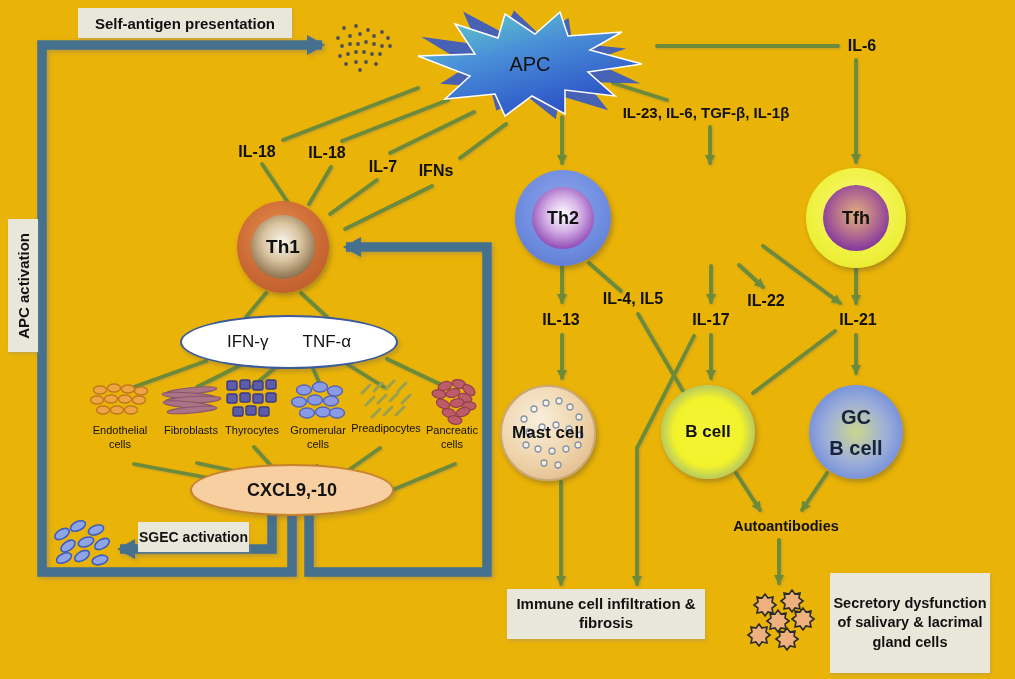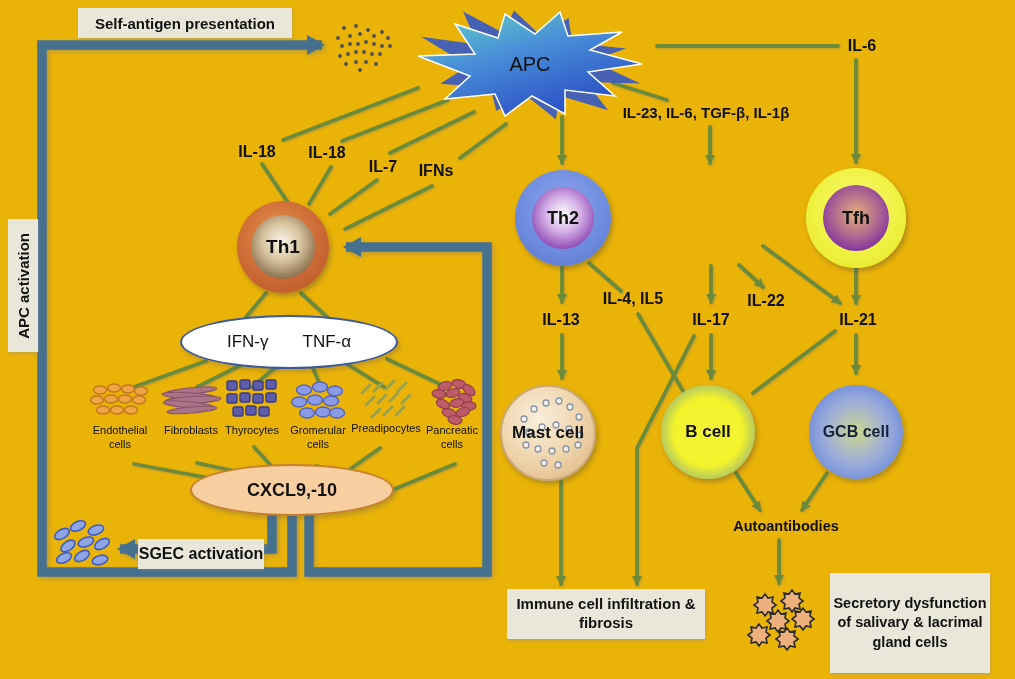--- a/index.html
+++ b/index.html
@@ -36,34 +36,34 @@
   .tfh{left:806px;top:168px;width:100px;height:100px;
        background:radial-gradient(circle at 50% 42%,#f8f87c 0%,#f0f243 55%,#e3e51e 100%);}
   .tfh .inner{width:66px;height:66px;font-size:18px;
        background:radial-gradient(circle at 50% 44%,#dfb07c 0%,#b06890 45%,#7a2da2 80%,#581e80 100%);}
   .mast{left:500px;top:385px;width:96px;height:96px;border:2px solid #c9a87c;box-sizing:border-box;
        background:radial-gradient(circle at 40% 35%,#f9efdc 0%,#eed2a8 55%,#ddb07e 100%);font-size:17px;}
   .mast svg{position:absolute;left:0;top:0;}
   .mast span{position:relative;z-index:1;}
   .bcell{left:661px;top:385px;width:94px;height:94px;font-size:17px;
        background:radial-gradient(circle,#f4f435 0%,#f2f22c 52%,#b9cc5e 70%,#7590da 88%,#5a78d0 100%);}
-  .gcb{left:809px;top:385px;width:94px;height:94px;flex-direction:row;font-size:16px;line-height:1.1;
+  .gcb{left:809px;top:385px;width:94px;height:94px;flex-direction:column;font-size:20px;line-height:1.1;
        background:radial-gradient(circle,#ccd68e 0%,#9fafd8 45%,#6f8cdc 78%,#5a78d0 100%);color:#15223a;}
   .gcb .gap{height:9px;}
 
   .oval-ifn{left:180px;top:315px;width:214px;height:50px;background:#fff;border:2px solid #3a5a9a;
        box-shadow:2px 3px 4px rgba(90,90,90,.3);}
   .oval-ifn span{font-weight:normal;font-size:17px;}
   .oval-cxcl{left:190px;top:464px;width:200px;height:48px;background:#f7cfa0;border:2.5px solid #c8812f;
        font-weight:bold;font-size:18px;box-shadow:2px 3px 4px rgba(90,90,90,.3);}
 
   .box-selfantigen{left:78px;top:8px;width:214px;height:30px;font-size:15px;}
   .box-apcact{left:8px;top:219px;width:30px;height:133px;font-size:15px;}
   .box-apcact span{writing-mode:vertical-rl;transform:rotate(180deg);}
-  .box-sgec{left:138px;top:522px;width:126px;height:30px;font-size:16px;margin-top:17px;}
+  .box-sgec{left:138px;top:522px;width:111px;height:30px;font-size:14px;}
   .box-infil{left:507px;top:589px;width:198px;height:50px;font-size:15px;line-height:1.25;}
   .box-secr{left:830px;top:573px;width:160px;height:100px;font-size:14.5px;line-height:1.35;padding:0 2px;box-sizing:border-box;}
 
   .auto-label{position:absolute;z-index:3;left:786px;top:526px;transform:translate(-50%,-50%);
        font-weight:bold;font-size:14.5px;white-space:nowrap;}
   .apc-label{position:absolute;z-index:3;left:530px;top:64px;transform:translate(-50%,-50%);
        font-weight:normal;font-size:20px;}
 </style>
 </head>
 <body>

